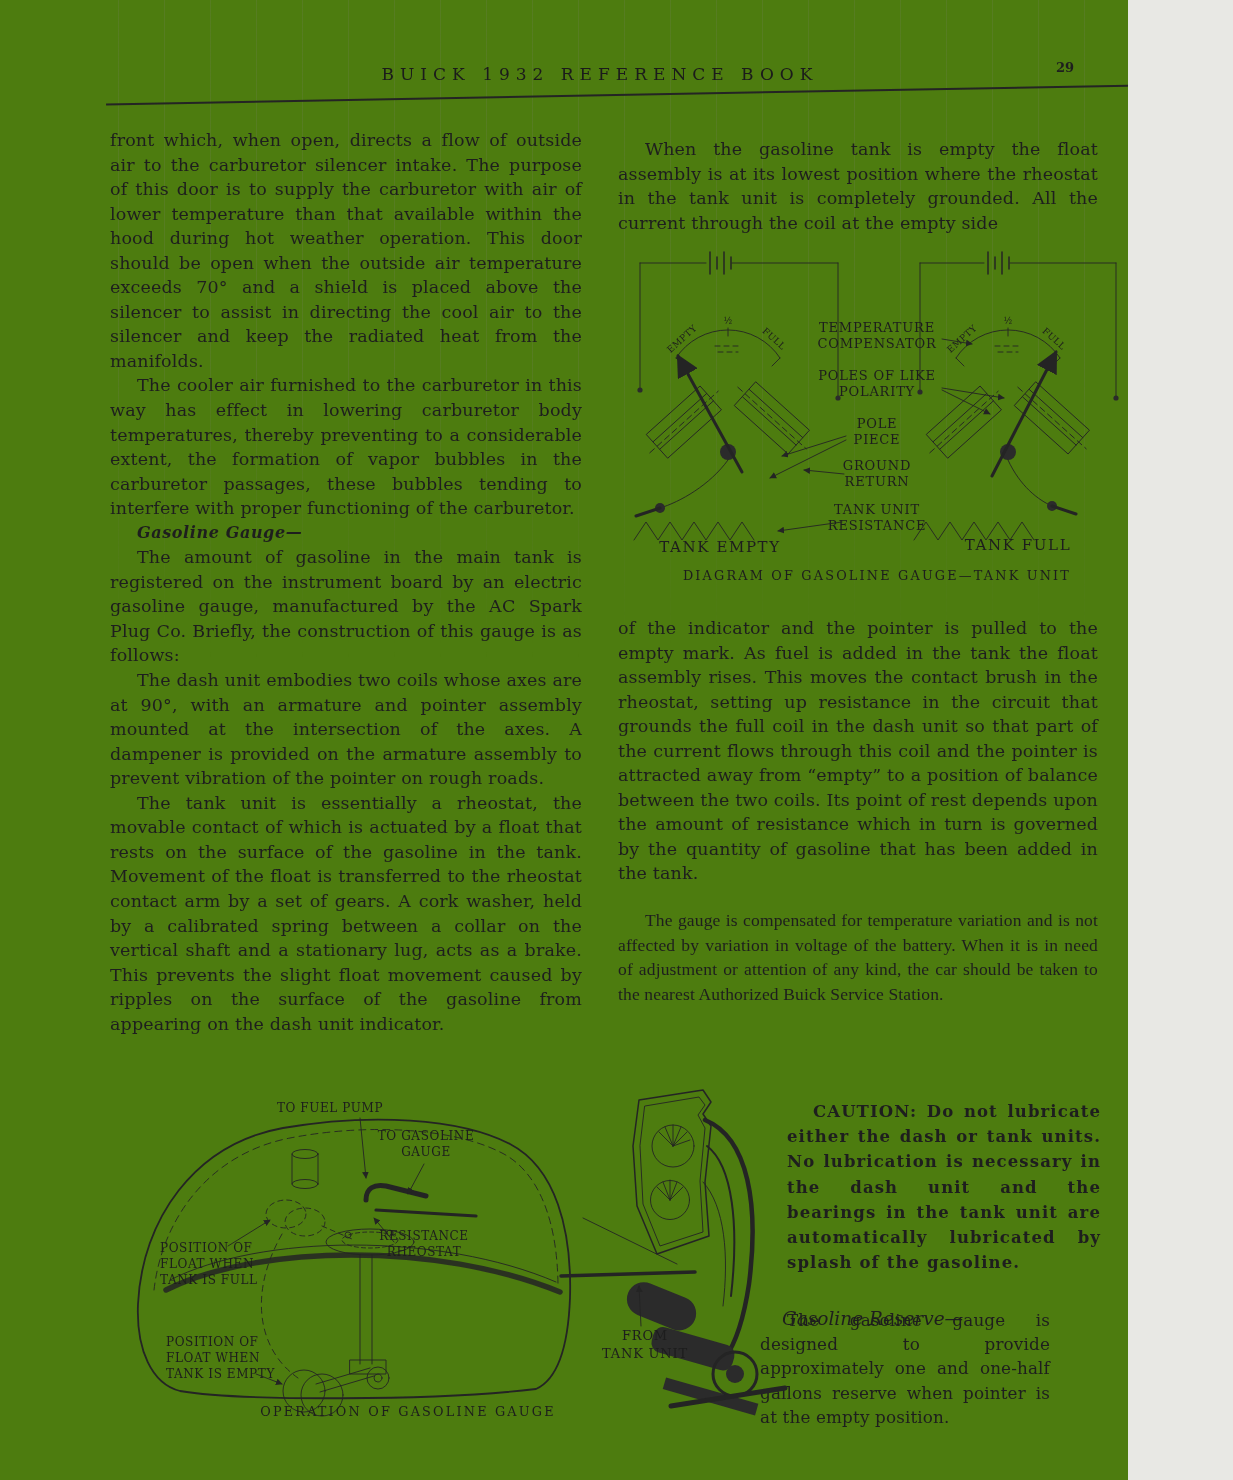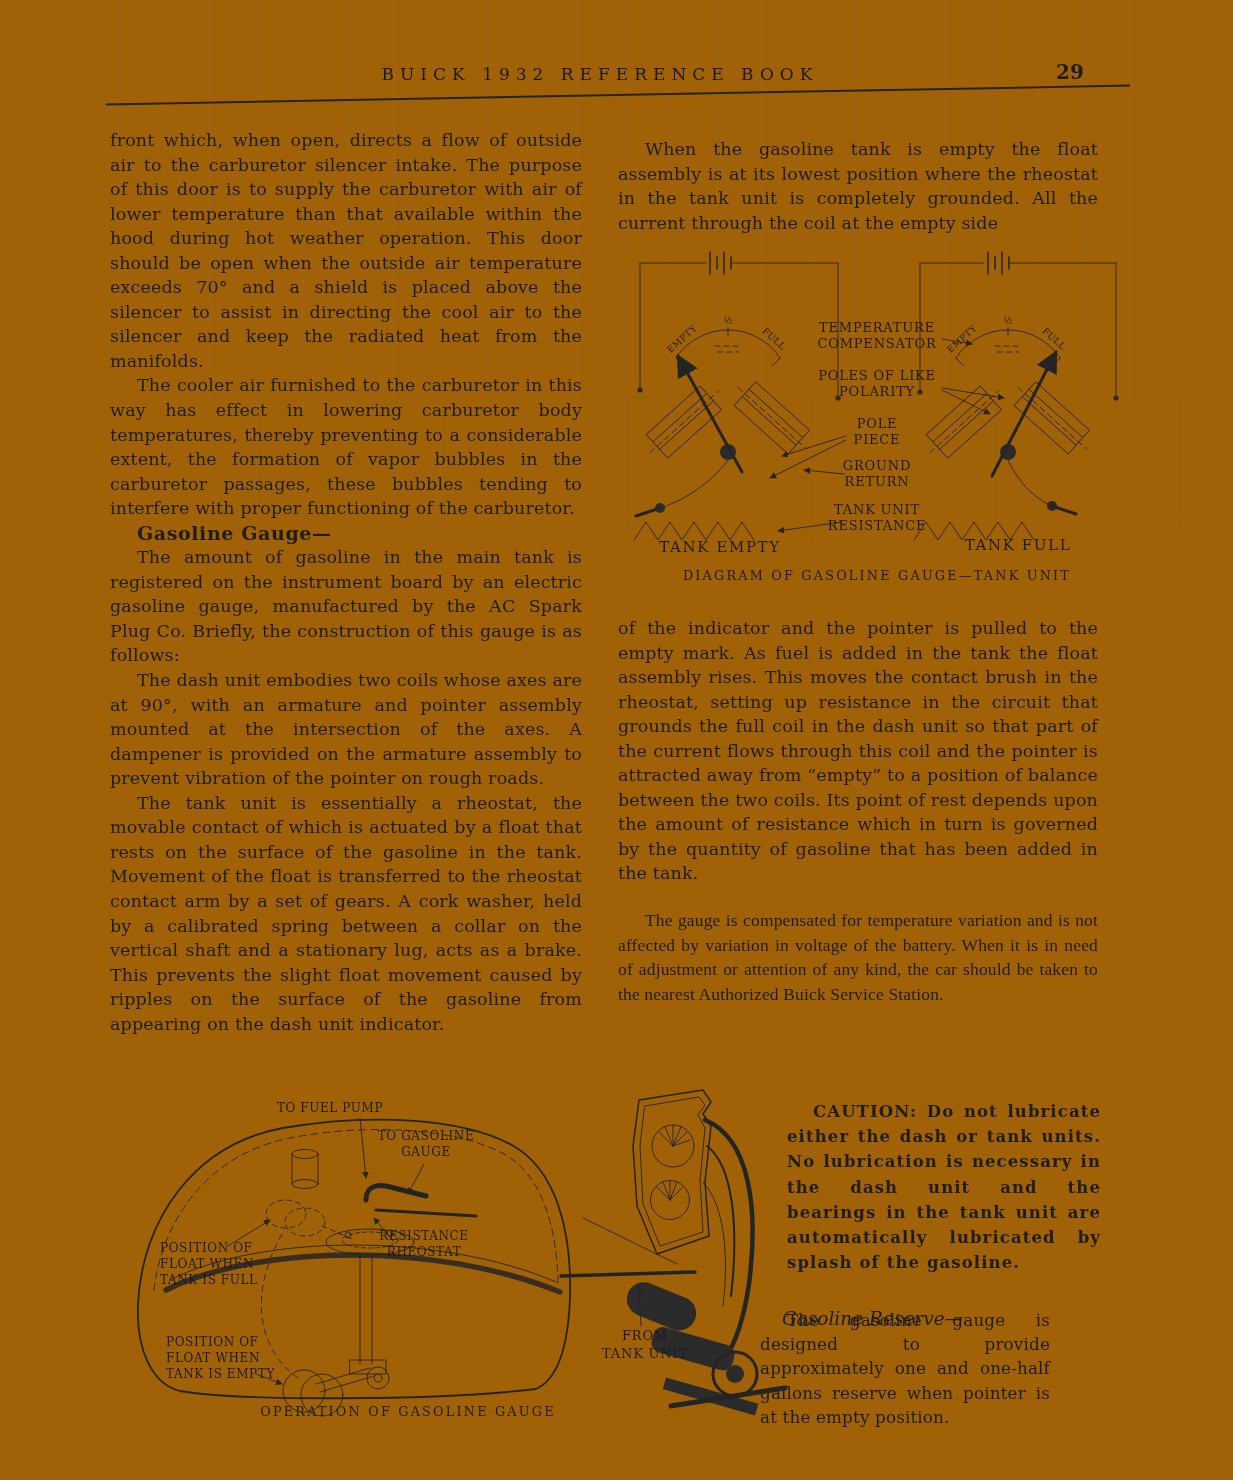--- a/index.html
+++ b/index.html
@@ -1,45 +1,45 @@
 <!DOCTYPE html>
 <html><head>
 <meta charset="utf-8">
 <style>
   html,body{margin:0;padding:0;}
   body{background:#e8e8e4;}
   .page{
-    position:relative;width:1233px;height:1480px;background:#a16207;
+    position:relative;width:1128px;height:1480px;background:#4d7c0f;
     font-family:"DejaVu Serif","Liberation Serif",serif;color:#1e1e1e;
     overflow:hidden;
   }
   .scanlines{
     position:absolute;left:118px;top:0;width:1092px;height:660px;
     background:repeating-linear-gradient(to right, rgba(130,130,125,.17) 0 1px, transparent 1px 46px);
     -webkit-mask-image:linear-gradient(to bottom, black 55%, transparent 100%);
             mask-image:linear-gradient(to bottom, black 55%, transparent 100%);
     pointer-events:none;
   }
   .header-title{
     position:absolute;left:290px;top:64px;width:620px;text-align:center;
     font-size:17px;letter-spacing:6px;color:#1b1b1b;
   }
-  .page-number{position:absolute;left:1056px;top:60px;font-size:20px;font-weight:bold;}
+  .page-number{position:absolute;left:1056px;top:60px;font-size:13px;font-weight:bold;}
   .header-rule{
     position:absolute;left:106px;top:94px;width:1024px;height:2.3px;background:#242424;
     transform:rotate(-1.05deg);
   }
   .col{position:absolute;font-size:17.5px;line-height:24.55px;text-align:justify;text-align-last:left;letter-spacing:.15px;}
   .col p{margin:0;text-indent:27px;}
   p.noindent{text-indent:0;}
   .left-col{left:110px;top:128px;width:472px;}
   .rc-p1{left:618px;top:130px;width:480px;margin-top:7px;}
   .rc-p2{left:618px;top:616px;width:480px;}
   .rc-p3{left:618px;top:908px;width:480px;font-family:Liberation Serif, serif;}
-  .sec-head{font-size:19px;font-weight:bold;letter-spacing:.6px;margin:17px 0 9px 0;text-indent:0;}
+  .sec-head{font-size:16px;font-style:italic;font-weight:bold;letter-spacing:.6px;margin:17px 0 9px 0;text-indent:0;}
   .caution{
     position:absolute;left:778px;top:1090px;width:332px;
     font-size:16.5px;font-weight:bold;line-height:25.2px;letter-spacing:1.1px;
     text-align:justify;text-align-last:left;
   }
   .caution p{margin:9px;text-indent:26px;}
   .reserve-head{position:absolute;left:782px;top:1280px;font-size:18.5px;font-style:italic;font-weight:normal;margin-top:28px;}
   .rc-p4{left:760px;top:1308px;width:290px;font-size:16.8px;line-height:24.2px;}
   .figure{position:absolute;}
   svg text{font-family:"DejaVu Serif","Liberation Serif",serif;fill:#1d1d1d;}

